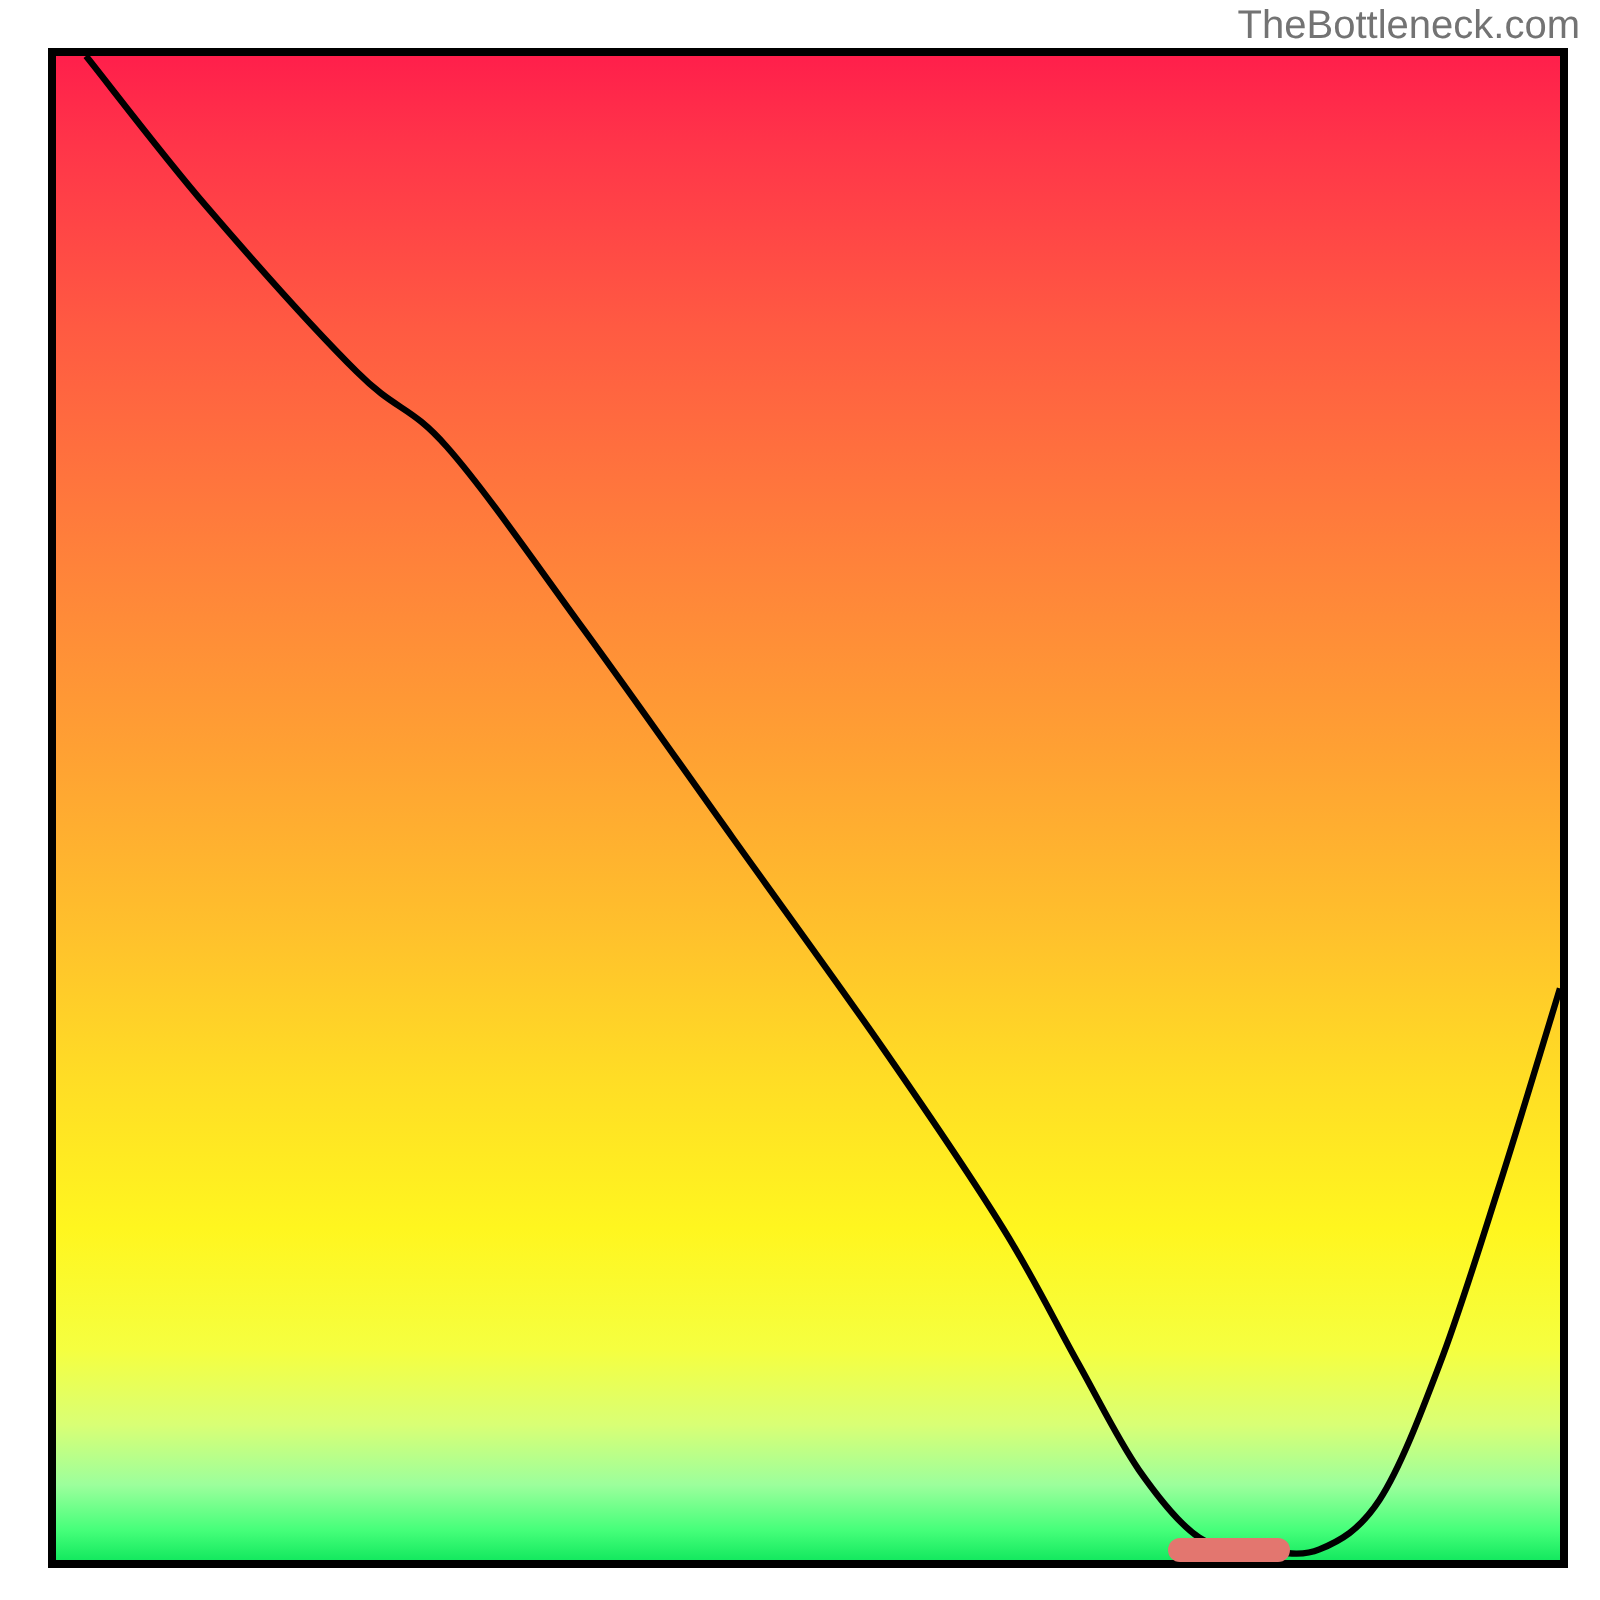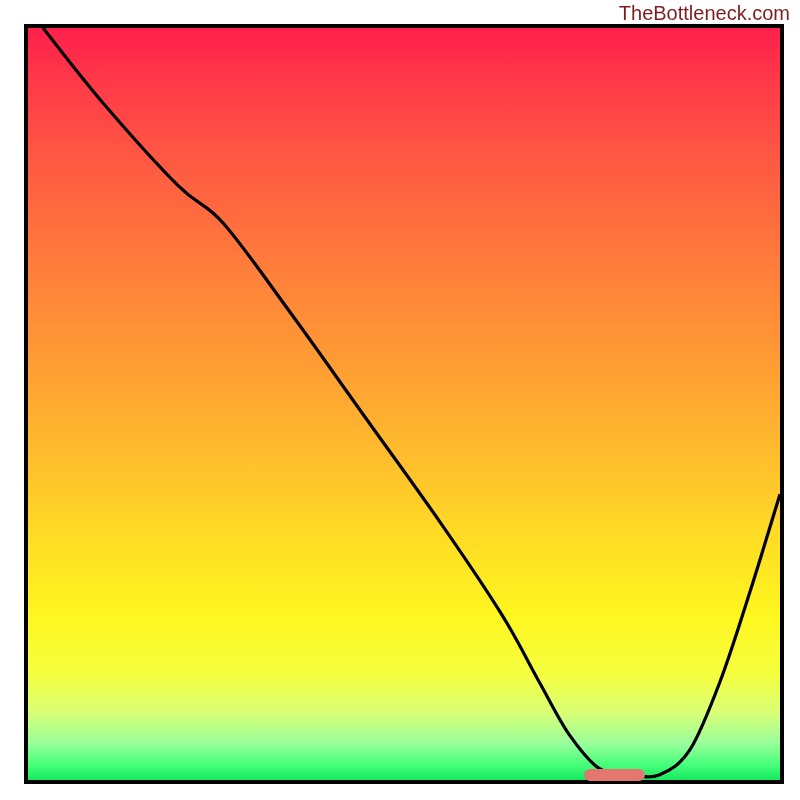--- a/index.html
+++ b/index.html
@@ -9,21 +9,21 @@
     height: 800px;
     background: #ffffff;
     position: relative;
     overflow: hidden;
     font-family: Arial, Helvetica, sans-serif;
   }
   .branding {
     position: absolute;
     top: 2px;
     right: 10px;
-    color: #7f1d1d;
+    color: #737373;
     font-size: 20px;
     font-weight: 500;
     margin-left: 24px;
   }
   .frame {
     position: absolute;
     left: 24px;
     top: 24px;
     width: 752px;
     height: 752px;

